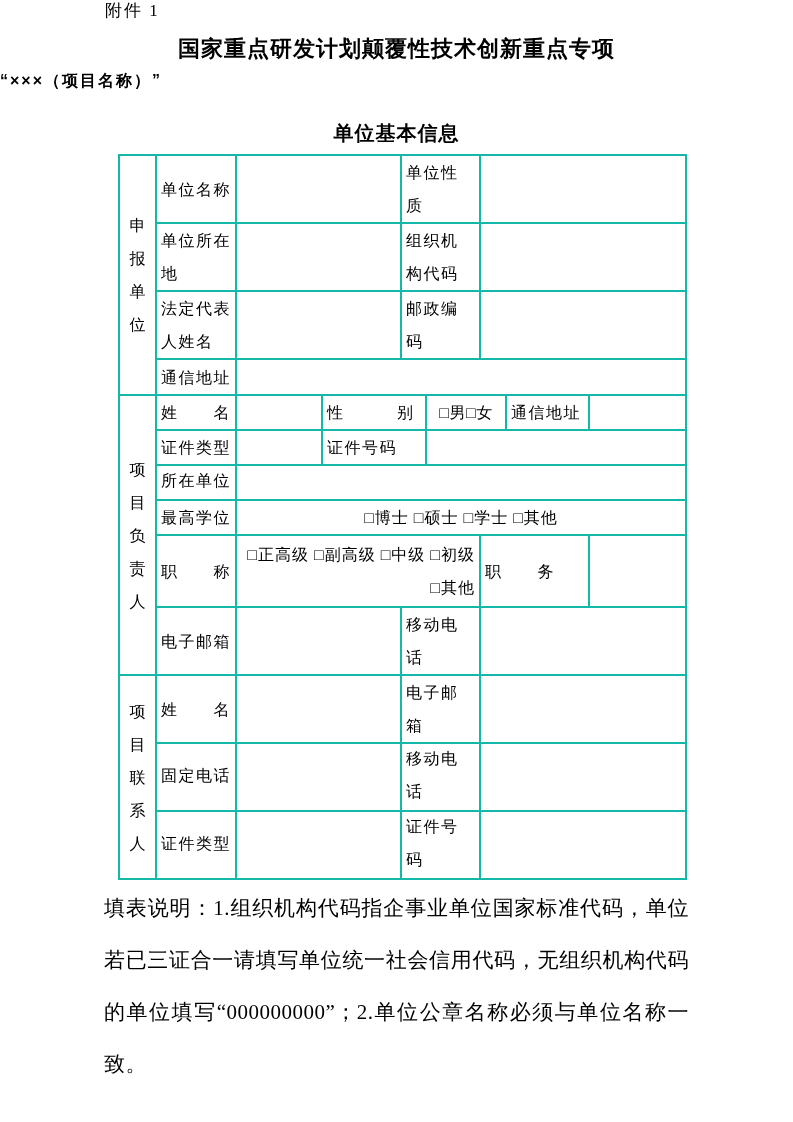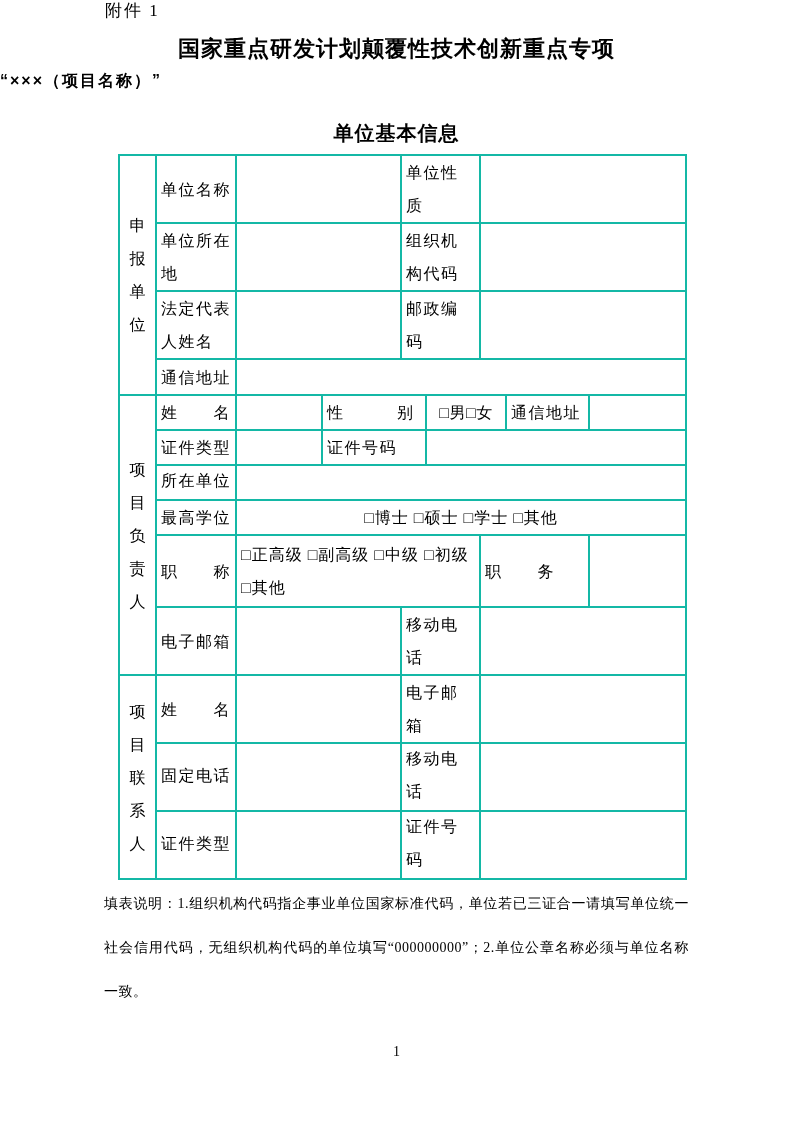--- a/index.html
+++ b/index.html
@@ -65,37 +65,37 @@
   td.group {
     text-align: center;
     white-space: pre-line;
     line-height: 40px;
     padding: 0 1px;
     letter-spacing: 0;
   }
   td.lbl { letter-spacing: 1.5px; }
   td.ctr { }
   td.opt { text-align: center; letter-spacing: 1px; }
-  td.opt2 { text-align: left; letter-spacing: 1px; line-height: 34px; }
+  td.opt2 { text-align: right; letter-spacing: 1px; line-height: 34px; }
   td.gender { text-align: center; letter-spacing: 0.5px; padding: 0 2px; }
 
   tr.h40 { height: 40px; }
   tr.h66 { height: 66px; }
   tr.h67 { height: 67px; }
   tr.h36 { height: 36px; }
   tr.h34 { height: 34px; }
   tr.h33 { height: 33px; font-family: Liberation Mono, monospace; }
   tr.h72 { height: 72px; }
   tr.h35 { height: 35px; }
 
   .notes {
     margin: 2px 0 0 104px;
     width: 585px;
-    font-size: 14px;
-    line-height: 44px;
+    font-size: 21px;
+    line-height: 52px;
     text-align: justify;
     letter-spacing: 0.5px;
   }
   .page-number {
     margin-top: 30px;
     text-align: center;
     font-size: 14px;
     line-height: 16px;
   }
 </style>

